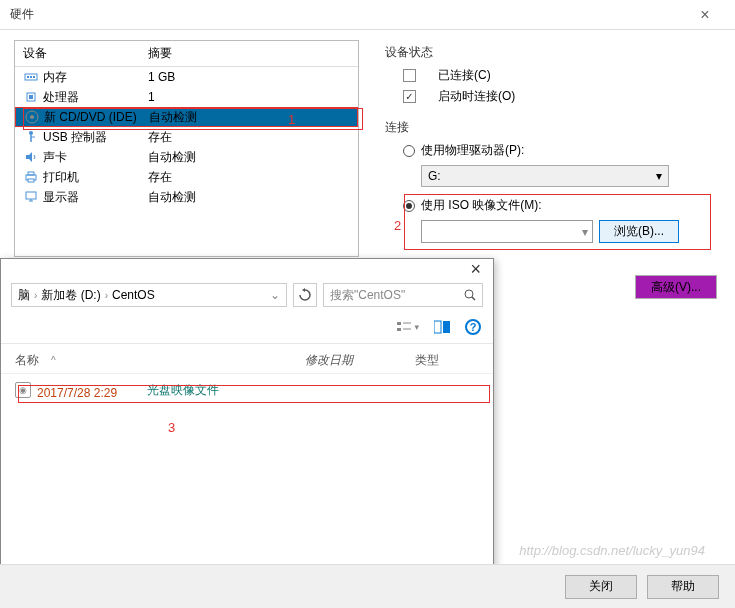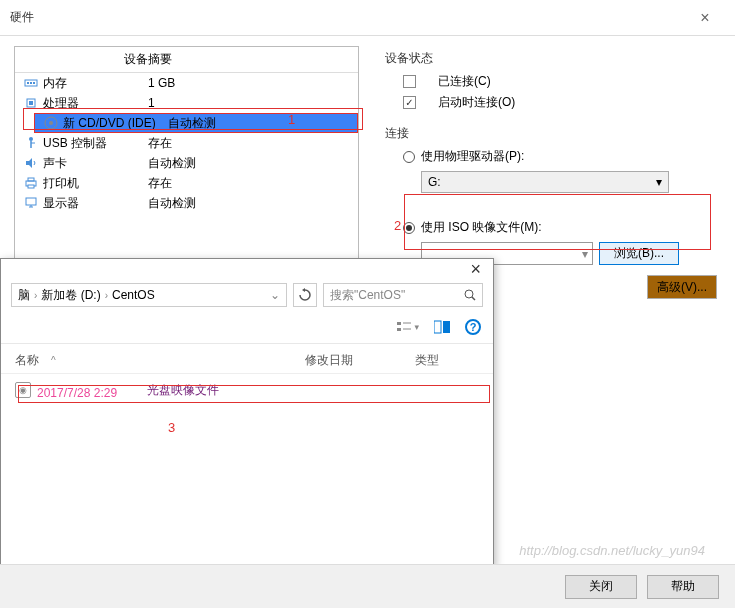--- a/index.html
+++ b/index.html
@@ -1,31 +1,31 @@
 <!DOCTYPE html>
 <html><head>
   <meta charset="utf-8">
   <style>
     * { box-sizing: border-box; margin: 0; padding: 0; }
     body { font-family: "Microsoft YaHei", "Segoe UI", sans-serif; font-size: 12px; background: #fff; width: 735px; height: 608px; position: relative; overflow: hidden; }
     
-    .titlebar { height: 36px; display: flex; align-items: center; padding: 0 10px; border-bottom: 1px solid #ddd; background: #fff; }
+    .titlebar { height: 30px; display: flex; align-items: center; padding: 0 10px; border-bottom: 1px solid #ddd; background: #fff; }
     .titlebar-text { flex: 1; color: #333; }
     .close-x { width: 40px; text-align: center; color: #666; font-size: 16px; cursor: pointer; }
     
     .main-area { display: flex; padding: 10px 14px 0 14px; gap: 20px; }
     .left-panel { width: 345px; border: 1px solid #bbb; padding: 0; }
     .right-panel { flex: 1; padding: 0 6px; }
     
     .device-header { display: flex; padding: 4px 8px; border-bottom: 1px solid #ddd; font-weight: normal; }
-    .col-device { width: 125px; text-align: right; }
+    .col-device { width: 125px; }
     .col-summary { flex: 1; }
     
     .device-row { display: flex; align-items: center; padding: 1px 8px; height: 20px; }
-    .device-row.selected { background: #3b82f6; border: 1px solid #e03030; margin-left: 19px; }
+    .device-row.selected { background: #0369a1; border: 1px solid #e03030; }
     .device-icon { width: 16px; height: 16px; margin-right: 4px; display: inline-flex; align-items: center; justify-content: center; }
     .device-name { width: 105px; }
     .device-summary { flex: 1; }
     
     .callout-1 { position: absolute; left: 288px; top: 112px; color: #e03030; font-size: 13px; }
     .callout-2 { position: absolute; left: 394px; top: 218px; color: #e03030; font-size: 13px; }
     .callout-3 { position: absolute; left: 168px; top: 420px; color: #e03030; font-size: 13px; }
     
     .red-box-1 { position: absolute; left: 23px; top: 108px; width: 340px; height: 22px; border: 1px solid #e03030; pointer-events: none; }
     .red-box-2 { position: absolute; left: 404px; top: 194px; width: 307px; height: 56px; border: 1px solid #e03030; pointer-events: none; }
@@ -40,48 +40,48 @@
     
     .radio-row { display: flex; align-items: center; margin-bottom: 6px; gap: 6px; }
     .rad { width: 12px; height: 12px; border: 1px solid #555; border-radius: 50%; display: inline-flex; align-items: center; justify-content: center; }
     .rad.checked::after { content: ""; width: 6px; height: 6px; background: #333; border-radius: 50%; }
     
     .dropdown { width: 248px; height: 22px; border: 1px solid #aaa; background: #f0f0f0; padding: 2px 6px; display: flex; align-items: center; justify-content: space-between; margin-left: 18px; }
     .iso-row { display: flex; gap: 6px; margin-left: 18px; margin-top: 6px; }
     .iso-input { width: 172px; height: 23px; border: 1px solid #999; background: #fff; }
     .browse-btn { width: 80px; height: 23px; border: 1px solid #0078d7; background: #e5f1fb; cursor: pointer; font-size: 12px; }
     
-    .adv-btn { position: absolute; right: 18px; top: 275px; width: 70px; height: 24px; border: 1px solid #adadad; background: #a16207; font-size: 12px; cursor: pointer; }
+    .adv-btn { position: absolute; right: 18px; top: 275px; width: 82px; height: 24px; border: 1px solid #adadad; background: #a21caf; font-size: 12px; cursor: pointer; }
     
     
     .file-browser { position: absolute; left: 0; top: 258px; width: 494px; height: 310px; background: #fff; border: 1px solid #888; box-shadow: 2px 2px 8px rgba(0,0,0,0.25); }
     .fb-close { position: absolute; right: 4px; top: -4px; font-size: 18px; color: #333; cursor: pointer; padding: 4px 8px; }
     .fb-nav { display: flex; align-items: center; padding: 8px 10px 4px 10px; gap: 6px; margin-top: 16px; }
     .fb-path { flex: 1; display: flex; align-items: center; border: 1px solid #ccc; height: 24px; padding: 0 6px; gap: 4px; }
     .fb-path-seg { display: flex; align-items: center; gap: 4px; }
     .fb-chev { color: #888; font-size: 10px; }
     .fb-refresh { width: 24px; height: 24px; border: 1px solid #ccc; display: flex; align-items: center; justify-content: center; cursor: pointer; }
     .fb-search { width: 160px; height: 24px; border: 1px solid #ccc; padding: 0 6px; display: flex; align-items: center; gap: 6px; color: #888; }
     .fb-search-icon { color: #555; }
     
     .fb-toolbar { display: flex; justify-content: flex-end; align-items: center; padding: 6px 12px; gap: 12px; border-bottom: 1px solid #e8e8e8; }
     .fb-tool { width: 22px; height: 20px; display: flex; align-items: center; justify-content: center; color: #555; cursor: pointer; }
     .fb-tool.help { color: #0078d7; font-weight: bold; border: 2px solid #0078d7; border-radius: 50%; width: 16px; height: 16px; font-size: 11px; }
     
     .fb-columns { display: flex; padding: 8px 14px 4px 14px; border-bottom: 1px solid #eee; color: #555; }
     .fb-col-name { width: 290px; display: flex; align-items: center; gap: 12px; }
-    .fb-col-date { width: 110px; }
+    .fb-col-date { width: 110px; font-style: italic; }
     .fb-col-type { flex: 1; }
     .fb-sort { color: #888; font-size: 10px; }
     
     .fb-filerow { display: flex; padding: 6px 14px; align-items: center; }
     .fb-file-icon { width: 16px; height: 16px; border: 1px solid #999; border-radius: 2px; margin-right: 6px; display: inline-flex; align-items: center; justify-content: center; font-size: 9px; color: #888; }
     .fb-file-name { width: 268px; color: #333; }
-    .fb-file-date { width: 110px; color: #ec4899; margin-top: 6px; }
-    .fb-file-type { flex: 1; color: #701a75; }
+    .fb-file-date { width: 110px; color: #c2410c; margin-top: 6px; }
+    .fb-file-type { flex: 1; color: #0f766e; }
     
     .bottom-bar { position: absolute; bottom: 0; left: 0; right: 0; height: 44px; background: #f0f0f0; border-top: 1px solid #ddd; display: flex; justify-content: flex-end; align-items: center; padding: 8px 16px; gap: 10px; }
     .btn { width: 72px; height: 24px; border: 1px solid #adadad; background: #e1e1e1; font-size: 12px; cursor: pointer; }
     
     .watermark { position: absolute; bottom: 50px; right: 30px; color: #ccc; font-size: 13px; font-style: italic; pointer-events: none; }
     
     svg { display: block; }
   </style>
 </head>
 <body>
@@ -191,21 +191,21 @@
     <div class="group-label">连接</div>
     <div class="group-body">
       <div class="radio-row">
         <span class="rad"></span>
         <span>使用物理驱动器(P):</span>
       </div>
       <div class="dropdown">
         <span>G:</span>
         <span>▾</span>
       </div>
-      <div class="radio-row" style="margin-top:26px">
+      <div class="radio-row" style="margin-top:10px">
         <span class="rad checked"></span>
         <span>使用 ISO 映像文件(M):</span>
       </div>
       <div class="iso-row">
         <div class="iso-input" style="display:flex;align-items:center;justify-content:flex-end;padding:0 4px;">
             <span style="color:#888">▾</span>
           </div>
         <button class="browse-btn">浏览(B)...</button>
       </div>
     </div>

